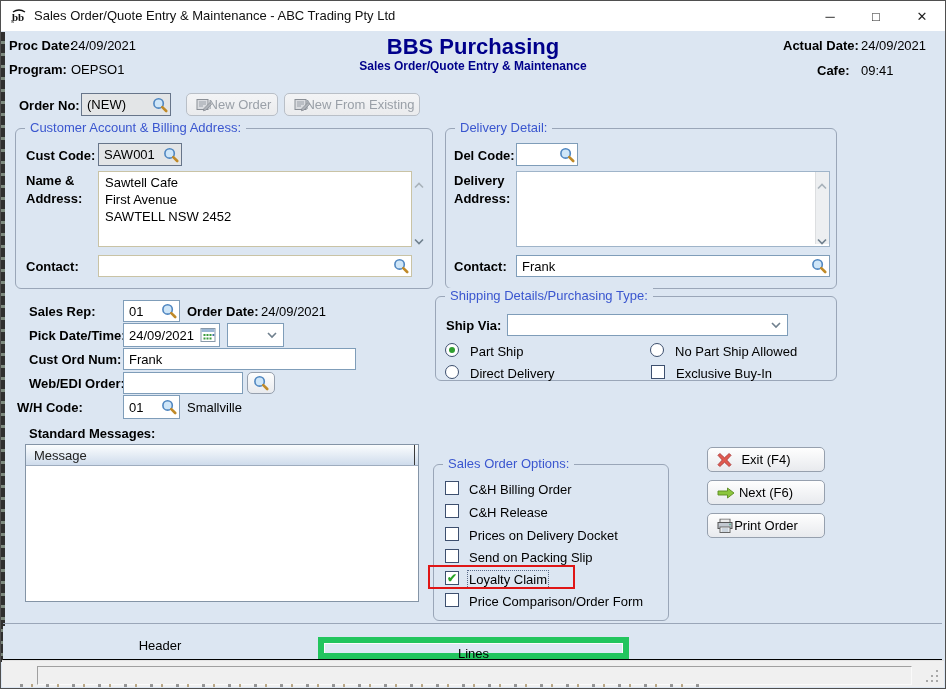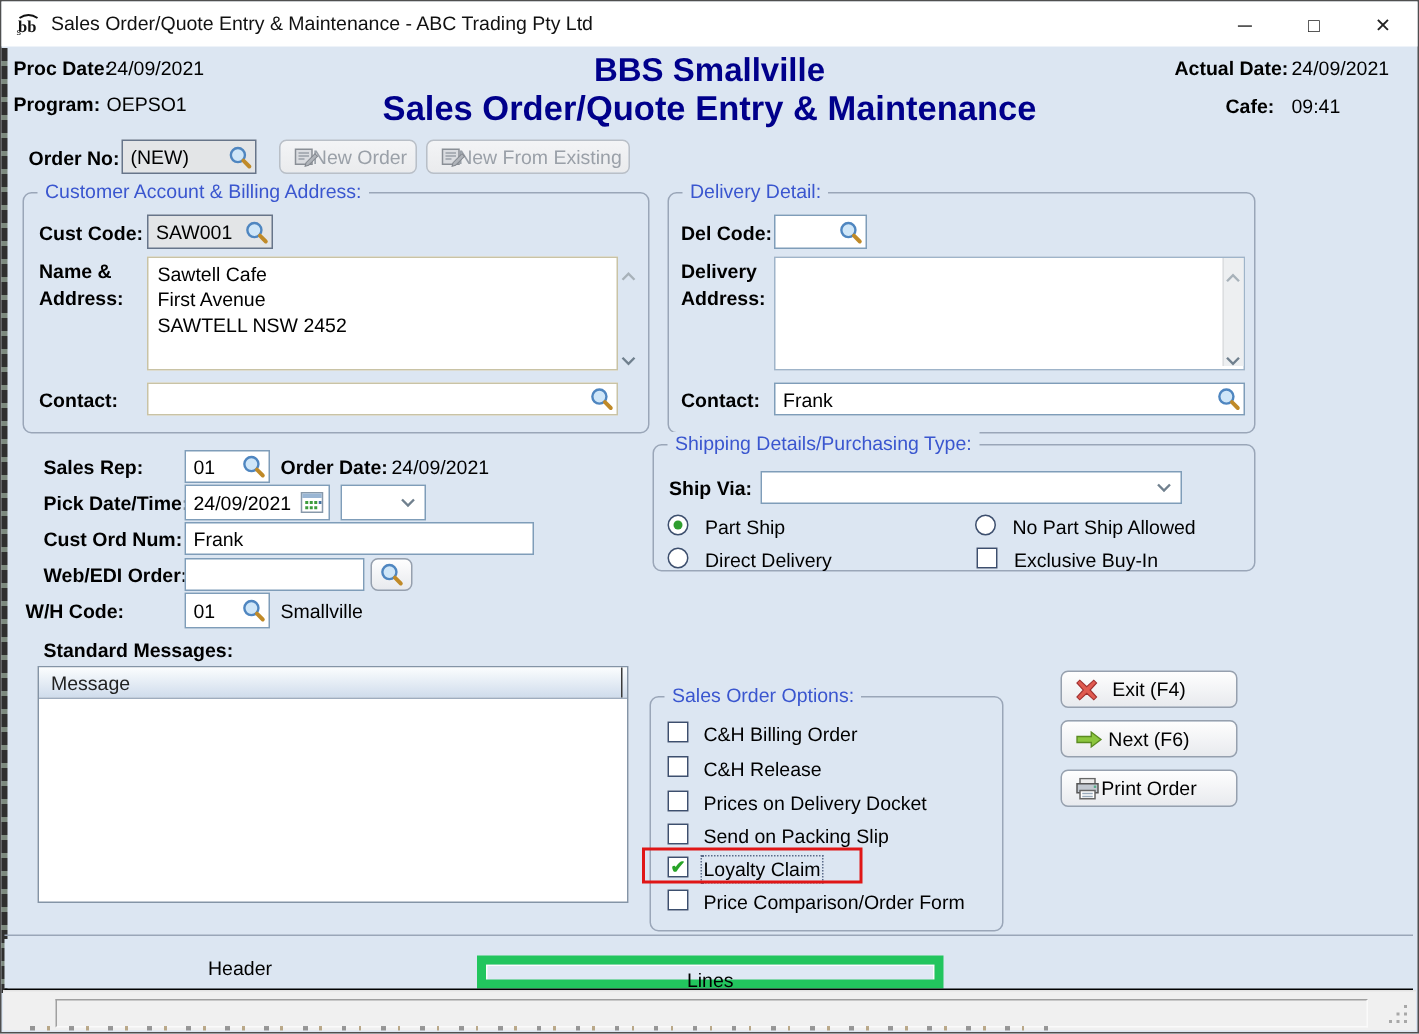--- a/index.html
+++ b/index.html
@@ -10,21 +10,21 @@
   
   .titlebar { position:absolute; left:0; top:0; right:0; height:30px; background:#fff; }
   .app-icon { position:absolute; left:9px; top:7px; width:18px; height:16px; }
   .title-text { position:absolute; left:33px; top:0; line-height:30px; font-size:13px; color:#111; white-space:nowrap; }
   .win-controls { position:absolute; right:0; top:0; height:30px; display:flex; }
   .win-btn { width:46px; height:30px; display:flex; align-items:center; justify-content:center; font-size:13px; color:#222; }
   
   .lbl { position:absolute; font-weight:bold; font-size:13px; color:#000; white-space:nowrap; }
   .val { position:absolute; font-size:13px; color:#000; white-space:nowrap; }
   .app-title { position:absolute; left:0; right:0; top:33px; text-align:center; font-size:22px; font-weight:bold; color:var(--title-navy,#00008b); }
-  .screen-title { position:absolute; left:0; right:0; top:58px; text-align:center; font-size:23px; font-weight:bold; color:var(--title-navy,#00008b); }
+  .screen-title { position:absolute; left:0; right:0; top:58px; text-align:center; font-size:12px; font-weight:bold; color:var(--title-navy,#00008b); }
   
   .field { position:absolute; background:#fff; border:1px solid var(--field-border,#7f9db9); font-size:13px; color:#000;
            display:flex; align-items:center; padding:0 5px; }
   .field.gray { background:#e3e5e7; border-color:#67758a; }
   .field.tan { border-color:#c9c3a5; }
   .icon16 { width:16px; height:16px; display:inline-block; }
   .mag { position:absolute; right:2px; top:50%; transform:translateY(-50%); width:16px; height:16px; }
   .ta { position:absolute; background:#fff; border:1px solid #c9c3a5; font-size:13px; color:#000; padding:2px 6px;
         white-space:pre-line; line-height:17px; }
   .ta.blue-border { border-color:#9fb4c9; }
@@ -93,21 +93,21 @@
       <span class="win-btn">✕</span>
     </div>
   </div>
 
   <div class="edge-strip"></div>
 
   <span class="lbl" style="left:8px; top:37px;">Proc Date:</span>
   <span class="val" style="left:70px; top:37px;">24/09/2021</span>
   <span class="lbl" style="left:8px; top:61px;">Program:</span>
   <span class="val" style="left:70px; top:61px;">OEPSO1</span>
-  <div class="app-title">BBS Smallville</div>
+  <div class="app-title">BBS Purchasing</div>
   <div class="screen-title">Sales Order/Quote Entry &amp; Maintenance</div>
   <span class="lbl" style="left:782px; top:37px;">Actual Date:</span>
   <span class="val" style="left:860px; top:37px;">24/09/2021</span>
   <span class="lbl" style="left:816px; top:62px;">Cafe:</span>
   <span class="val" style="left:860px; top:62px;">09:41</span>
 
   <span class="lbl" style="left:18px; top:97px;">Order No:</span>
   <div class="field gray" style="left:80px; top:92px; width:90px; height:23px;">
     <span>(NEW)</span>
     <span class="mag"><svg width="16" height="16" viewBox="0 0 16 16">

